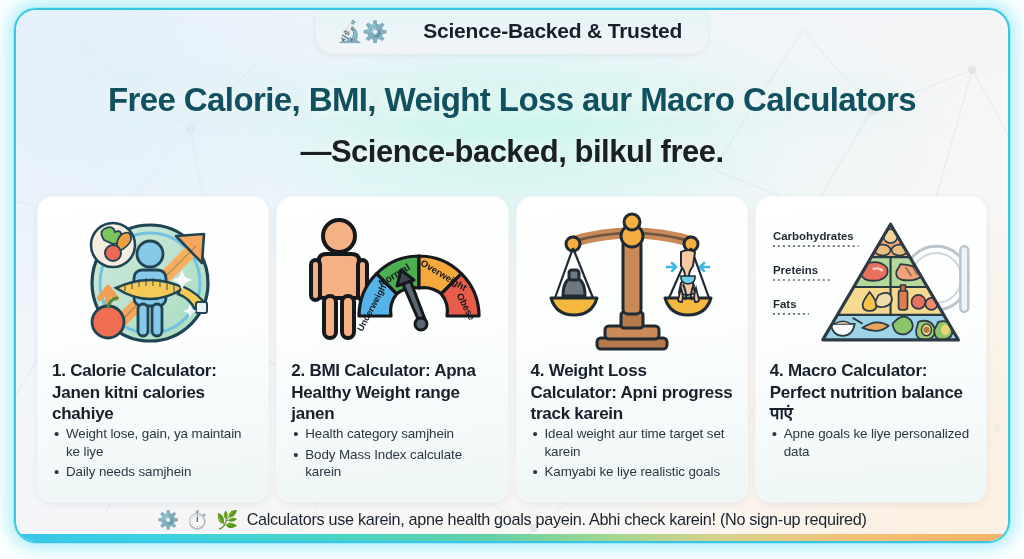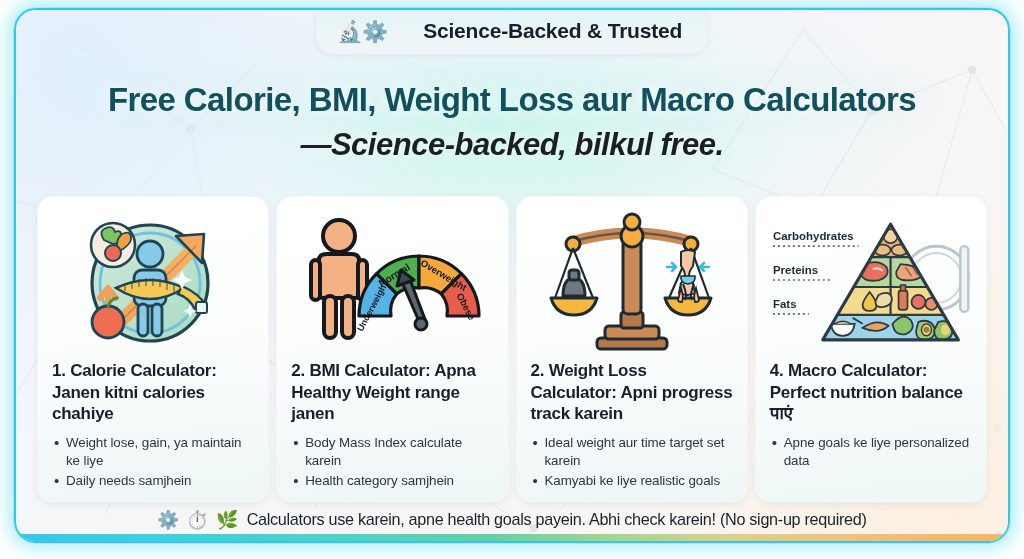--- a/index.html
+++ b/index.html
@@ -104,23 +104,22 @@
     line-height: 1.22;
     text-shadow: 0 0 18px rgba(255,255,255,0.95), 0 0 34px rgba(210,248,240,0.85);
     text-align: center;
   }
   .headline-l2 {
     font-size: 31px;
     font-weight: 700;
     color: #1b1f24;
     letter-spacing: -0.5px;
     line-height: 1.22;
-    margin-top: 6px;
+    margin-top: 13px;
     text-shadow: 0 0 18px rgba(255,255,255,0.95), 0 0 32px rgba(225,250,244,0.8);
-    font-style: italic;
   }
 
   
   .cards {
     position: absolute;
     left: 22px;
     right: 22px;
     top: 187px;
     display: flex;
     gap: 9px;
@@ -152,21 +151,20 @@
     font-size: 17px;
     font-weight: 700;
     color: #17202a;
     line-height: 1.27;
     letter-spacing: -0.25px;
     margin-top: 2px;
     padding: 0 1px;
   }
 
   .card-bullets {
-    margin-top: 9px;
     padding-left: 15px;
     list-style: none;
   }
   .card-bullets li {
     position: relative;
     font-size: 13.4px;
     color: #2d3742;
     line-height: 1.33;
     margin-bottom: 3px;
     letter-spacing: -0.1px;
@@ -342,22 +340,22 @@
             <text x="145" y="66" fill="#15181c" font-family="'Liberation Sans',sans-serif" font-size="9.5" font-weight="600" transform="rotate(31 145 66)" text-anchor="middle">Overweight</text>
             <text x="166" y="96" fill="#15181c" font-family="'Liberation Sans',sans-serif" font-size="9.5" font-weight="600" transform="rotate(62 166 96)" text-anchor="middle">Obese</text>
 
             <path d="M124 114 L129 110 L112 65 L105 70 Z" fill="#5c6670" stroke="#15181c" stroke-width="3" stroke-linejoin="round"></path>
             <path d="M100 74 L104 58 L117 68 Z" fill="#3e474f" stroke="#15181c" stroke-width="3" stroke-linejoin="round"></path>
             <circle cx="124" cy="112" r="6" fill="#5c6670" stroke="#15181c" stroke-width="3"></circle>
           </svg>
         </div>
         <div class="card-title">2. BMI Calculator: Apna Healthy Weight range janen</div>
         <ul class="card-bullets">
+          <li>Health category samjhein</li>
           <li>Body Mass Index calculate karein</li>
-          <li>Health category samjhein</li>
         </ul>
       </div>
 
       <div class="card">
         <div class="card-art">
           <svg width="165" height="142" viewBox="0 0 165 142" aria-hidden="true">
 
             <rect x="48" y="126" width="70" height="11" rx="4" fill="#b5794a" stroke="#1f2a33" stroke-width="3"></rect>
             <rect x="56" y="114" width="54" height="13" rx="4" fill="#c98a58" stroke="#1f2a33" stroke-width="3"></rect>
             <rect x="72" y="100" width="22" height="16" rx="3" fill="#b5794a" stroke="#1f2a33" stroke-width="3"></rect>
@@ -383,21 +381,21 @@
             <path d="M132 40 q7 -4 14 0 l-2 14 q-4 5 -4 10 q0 4 4 7 l2 10 q-7 4 -16 0 l2 -10 q4 -3 4 -7 q0 -5 -4 -10 z" fill="#f6c9a3" stroke="#1f2a33" stroke-width="2"></path>
             <path d="M132 64 h14 q1 7 -7 8 q-8 -1 -7 -8z" fill="#6fd0e8" stroke="#1f2a33" stroke-width="1.6"></path>
             <path d="M134 72 q5 12 2 16 M145 72 q-5 12 -2 16" stroke="#1f2a33" stroke-width="2" fill="none"></path>
             <path d="M132 76 q3 9 1 14 q-4 0 -4 -2z" fill="#f6c9a3" stroke="#1f2a33" stroke-width="1.8"></path>
             <path d="M147 76 q-3 9 -1 14 q4 0 4 -2z" fill="#f6c9a3" stroke="#1f2a33" stroke-width="1.8"></path>
 
             <path d="M118 55 L127 55 M123 51 L127 55 L123 59" stroke="#3fb8dd" stroke-width="2.6" fill="none" stroke-linecap="round" stroke-linejoin="round"></path>
             <path d="M160 55 L151 55 M155 51 L151 55 L155 59" stroke="#3fb8dd" stroke-width="2.6" fill="none" stroke-linecap="round" stroke-linejoin="round"></path>
           </svg>
         </div>
-        <div class="card-title">2. Weight Loss Calculator: Apni progress track karein</div>
+        <div class="card-title">4. Weight Loss Calculator: Apni progress track karein</div>
         <ul class="card-bullets">
           <li>Ideal weight aur time target set karein</li>
           <li>Kamyabi ke liye realistic goals</li>
         </ul>
       </div>
 
       <div class="card">
         <div class="card-art">
           <svg width="205" height="142" viewBox="0 0 205 142" aria-hidden="true">
             <defs>

